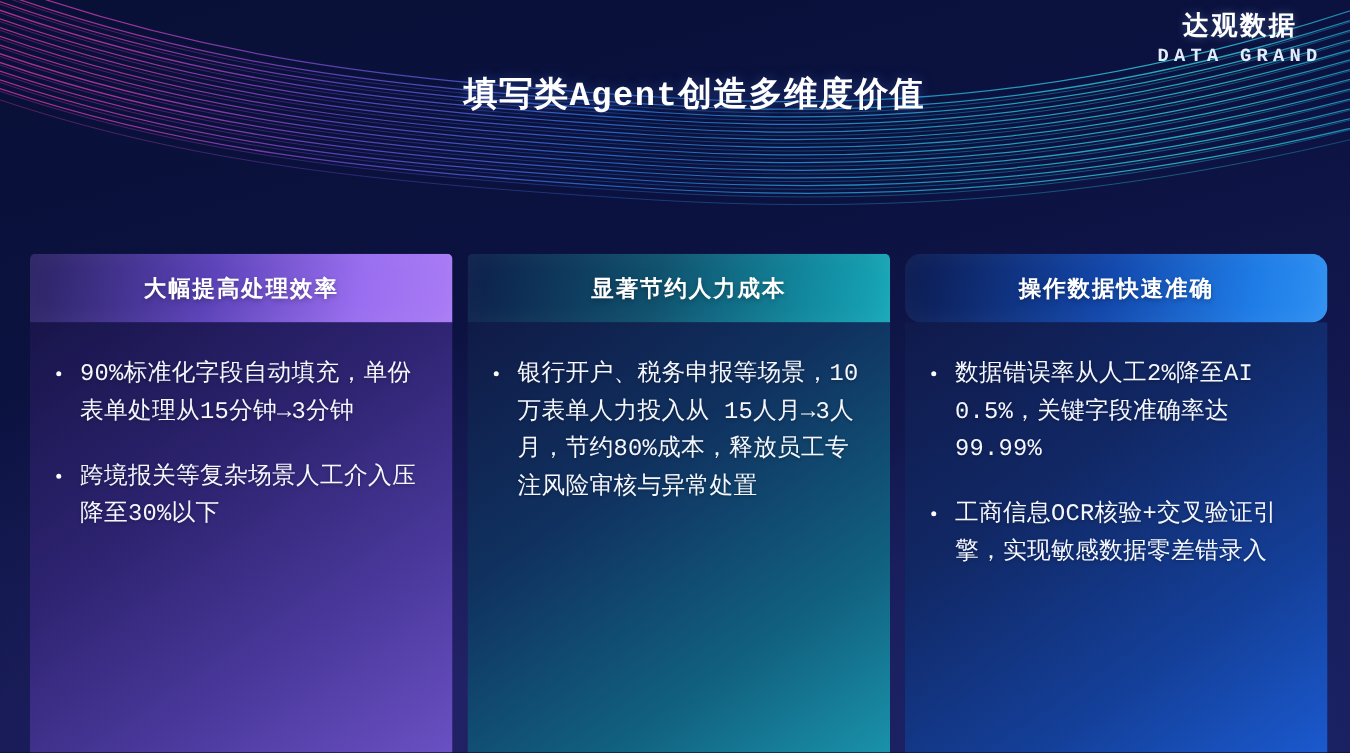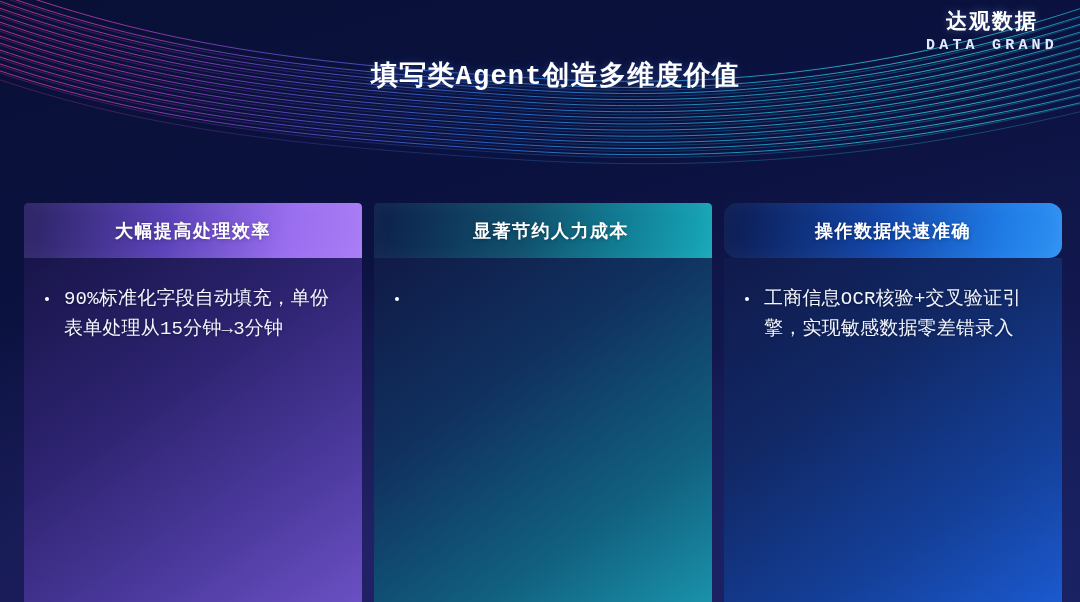--- a/index.html
+++ b/index.html
@@ -199,40 +199,42 @@
 
   <div class="cards">
 
     <div class="card card-1">
       <div class="card-head">
         <span class="card-head-text">大幅提高处理效率</span>
       </div>
       <div class="card-body">
         <ul class="bullets">
           <li><span class="dot"></span><span>90%标准化字段自动填充，单份表单处理从15分钟→3分钟</span></li>
+          <li><span class="dot"></span><span>跨境报关等复杂场景人工介入压降至30%以下</span></li>
         </ul>
       </div>
     </div>
 
     <div class="card card-2">
       <div class="card-head">
         <span class="card-head-text">显著节约人力成本</span>
       </div>
       <div class="card-body">
         <ul class="bullets">
-          <li><span class="dot"></span></li>
+          <li><span class="dot"></span><span>银行开户、税务申报等场景，10万表单人力投入从 15人月→3人月，节约80%成本，释放员工专注风险审核与异常处置</span></li>
         </ul>
       </div>
     </div>
 
     <div class="card card-3">
       <div class="card-head">
         <span class="card-head-text">操作数据快速准确</span>
       </div>
       <div class="card-body">
         <ul class="bullets">
+          <li><span class="dot"></span><span>数据错误率从人工2%降至AI 0.5%，关键字段准确率达99.99%</span></li>
           <li><span class="dot"></span><span>工商信息OCR核验+交叉验证引擎，实现敏感数据零差错录入</span></li>
         </ul>
       </div>
     </div>
 
   </div>
 </div>
 
 </body></html>

